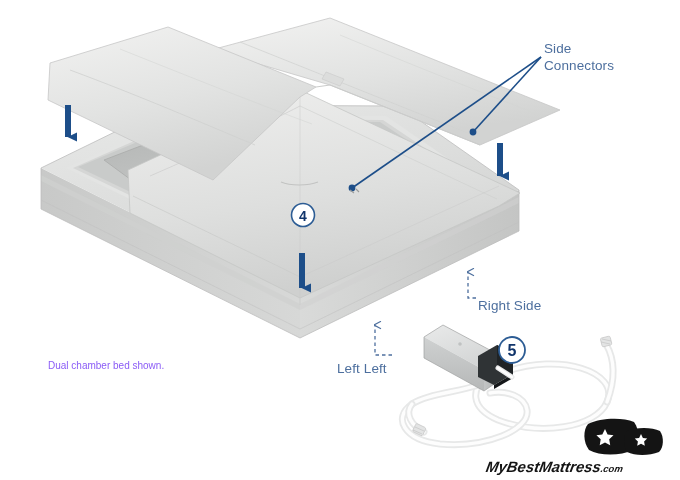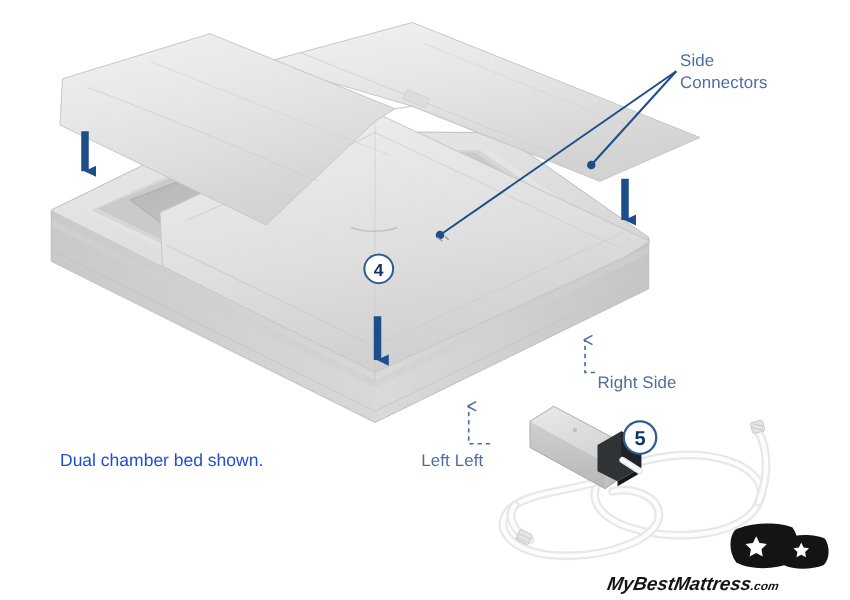--- a/index.html
+++ b/index.html
@@ -45,22 +45,22 @@
   }
   #left-side-label {
     left: 337px;
     top: 360px;
     font-size: 13.5px;
   }
   #caption {
     position: absolute;
     left: 48px;
     top: 360px;
-    font-size: 14px;
-    color: #1d4ed8;
+    font-size: 10px;
+    color: #8b5cf6;
     font-family: "Liberation Sans", sans-serif;
     white-space: pre;
   }
 </style>
 </head>
 <body>
 
 <div id="stage">
 
   <svg id="art" viewBox="0 0 680 480" xmlns="http://www.w3.org/2000/svg">

